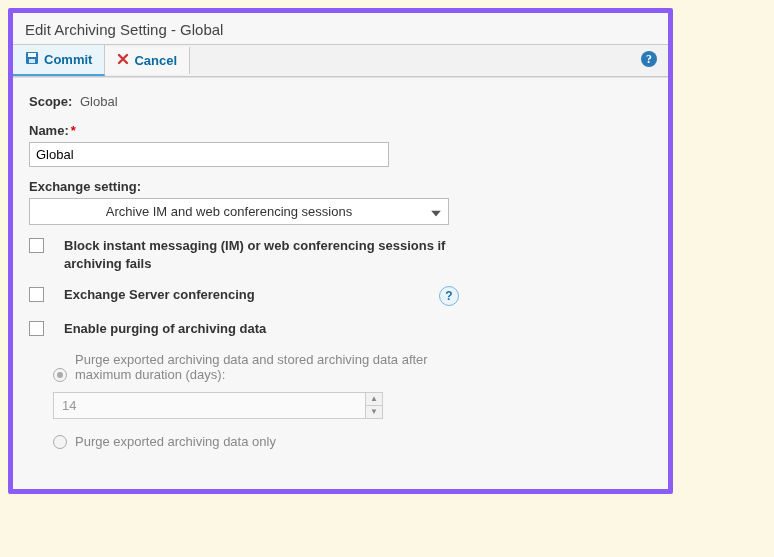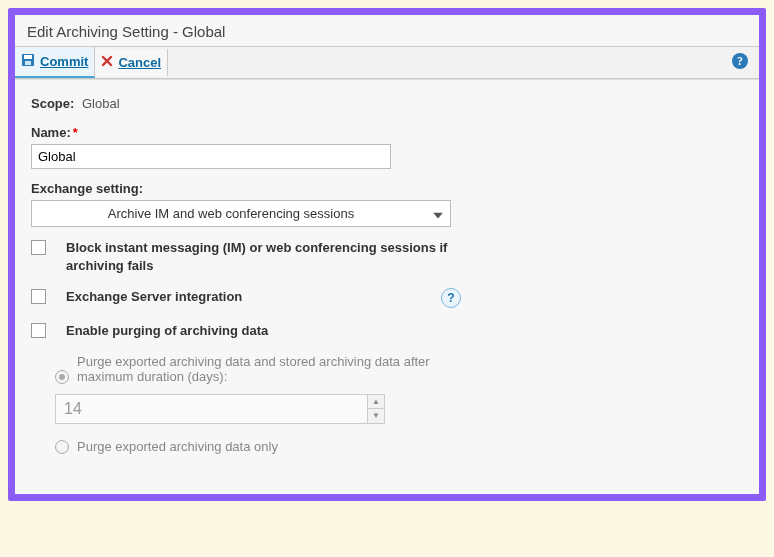--- a/index.html
+++ b/index.html
@@ -5,49 +5,48 @@
   * { box-sizing: border-box; }
   body {
     margin: 0;
     padding: 8px;
     font-family: "Segoe UI", Tahoma, sans-serif;
     font-size: 13px;
     color: #333;
     background: #fdf8e4;
   }
   .window {
-    width: 758px;
+    width: 665px;
     background: #f7f7f7;
-    border: 7px solid #8b5cf6;
+    border: 5px solid #8b5cf6;
     border-radius: 2px;
   }
   .titlebar {
     padding: 8px 12px 6px 12px;
     font-size: 15px;
     color: #444;
   }
   .toolbar {
     display: flex;
     align-items: center;
     border-top: 1px solid #c9c9c9;
     border-bottom: 1px solid #c9c9c9;
     background: #f2f2f2;
     padding: 0;
     position: relative;
   }
   .btn {
     display: flex;
     align-items: center;
     gap: 5px;
-    padding: 6px 6px;
+    padding: 6px 12px;
     cursor: pointer;
     font-size: 13px;
     border-right: 1px solid #c9c9c9;
     background: #f7f7f7;
-    text-decoration: underline;
   }
   .btn.commit {
     background: #eaf4fb;
     border-bottom: 2px solid #4aa3d6;
     color: #0a6aa1;
     font-weight: 600;
   }
   .btn.cancel {
     color: #0a6aa1;
     font-weight: 600;
@@ -162,21 +161,21 @@
     margin-top: 6px;
     margin-bottom: 14px;
   }
   .spinner-input {
     flex: 1;
     padding: 5px 8px;
     border: 1px solid #ccc;
     border-right: none;
     background: #fafafa;
     color: #999;
-    font-size: 16px;
+    font-size: 13px;
   }
   .spinner-btns {
     display: flex;
     flex-direction: column;
     border: 1px solid #ccc;
     width: 18px;
   }
   .spinner-btn {
     flex: 1;
     display: flex;
@@ -247,21 +246,21 @@
       </div>
     </div>
 
     <div class="chk-row">
       <div class="chk"></div>
       <div class="chk-label">Block instant messaging (IM) or web conferencing sessions if archiving fails</div>
     </div>
 
     <div class="chk-row">
       <div class="chk"></div>
-      <div class="chk-label">Exchange Server integration</div>
+      <div class="chk-label">Exchange Server conferencing</div>
       <div class="help-bubble">?</div>
     </div>
 
     <div class="chk-row">
       <div class="chk"></div>
       <div class="chk-label">Enable purging of archiving data</div>
     </div>
 
     <div class="purge-sub">
       <div class="radio-row">

